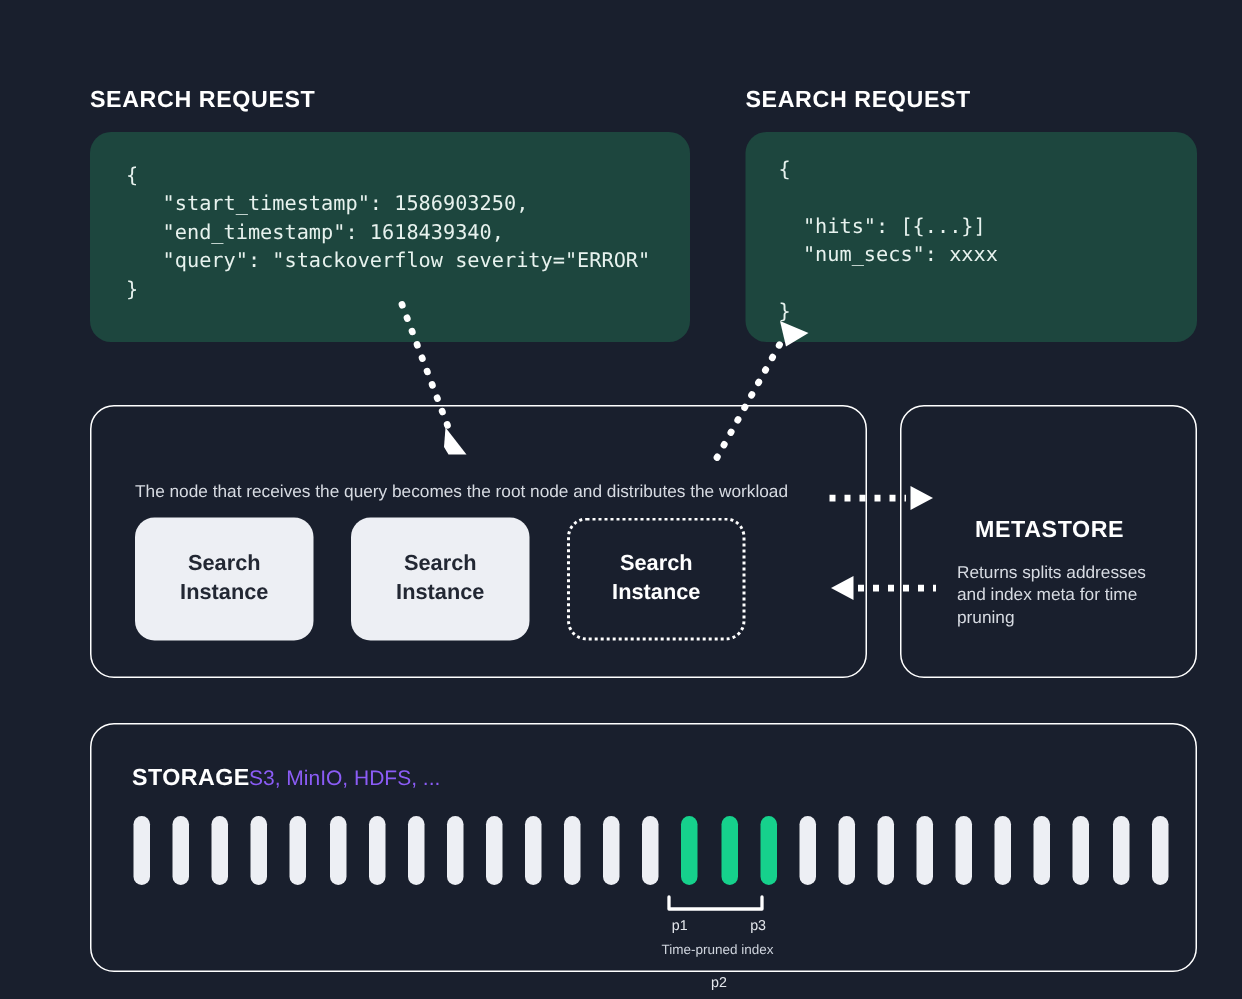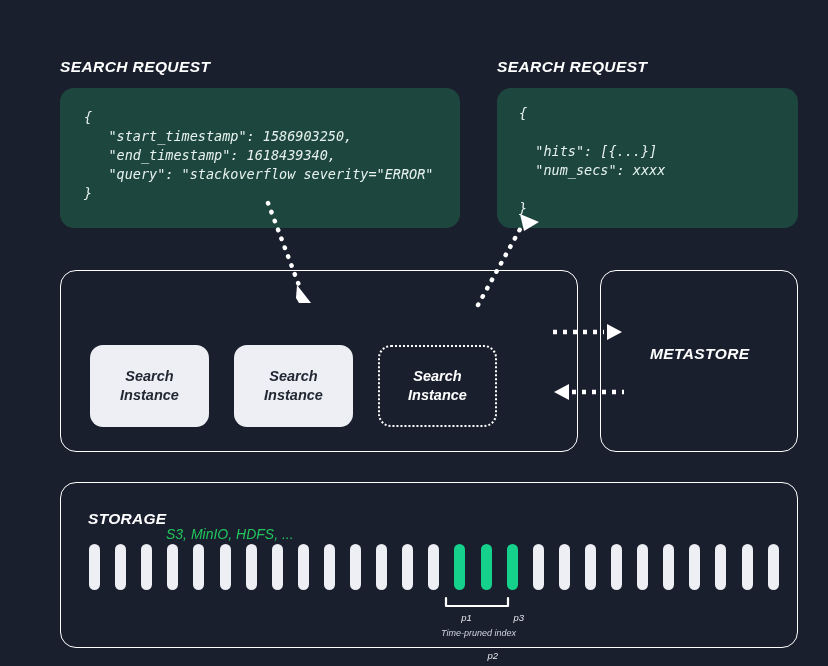--- a/index.html
+++ b/index.html
@@ -13,21 +13,20 @@
     position: relative;
     overflow: hidden;
     font-family: "Liberation Sans", sans-serif;
     color: #ffffff;
   }
   .stage {
     position: absolute;
     inset: 0;
     width: 828px;
     height: 480px;
-    font-style: italic;
   }
 
   
   .sec-title {
     position: absolute;
     font-size: 15.5px;
     font-weight: bold;
     letter-spacing: 0.4px;
     color: #ffffff;
     white-space: nowrap;
@@ -69,23 +68,22 @@
   }
   .panel-sub {
     position: absolute;
     font-size: 11.5px;
     color: #d7dbe2;
     white-space: nowrap;
   }
   .storage-sub {
     position: absolute;
     font-size: 14px;
-    color: #22c55e;
-    white-space: nowrap;
-    margin-top: 16px;
+    color: #8b5cf6;
+    white-space: nowrap;
   }
 
   
   .instance {
     position: absolute;
     width: 119px;
     height: 82px;
     border-radius: 13px;
     box-sizing: border-box;
     display: flex;
@@ -133,21 +131,21 @@
     top: 544px;
   }
   .split.hot { background: #16d18c; }
 
   .plabel {
     position: absolute;
     font-size: 9.5px;
     color: #e4e7ec;
     top: 612px;
     width: 24px;
-    text-align: right;
+    text-align: left;
   }
   .pruned-label {
     position: absolute;
     font-size: 9px;
     color: #cfd4dd;
     top: 628px;
     white-space: nowrap;
   }
 
   svg.overlay {
@@ -180,35 +178,37 @@
 
   "hits": [{...}]
   "num_secs": xxxx
 
 }</div>
   </div>
 
   <div class="panel" style="left:60px; top:270px; width:518px; height:182px;"></div>
 
 
+  <div class="panel-sub" style="left:90px; top:322px;">The  node that receives the query becomes the root node and distributes the workload</div>
 
   <div class="instance filled" style="left:90px; top:345px;">
     <span>Search<br>Instance</span>
   </div>
   <div class="instance filled" style="left:234px; top:345px;">
     <span>Search<br>Instance</span>
   </div>
   <div class="instance dotted" style="left:378px; top:345px;">
     <span>Search<br>Instance</span>
   </div>
 
   <div class="panel" style="left:600px; top:270px; width:198px; height:182px;"></div>
 
   <div class="meta-title" style="left:650px; top:345px;">METASTORE</div>
 
+  <div class="meta-desc" style="left:638px; top:375px;">Returns splits addresses and index meta for time pruning</div>
 
   <div class="panel" style="left:60px; top:482px; width:738px; height:166px;"></div>
 
   <div class="panel-title" style="left:88px; top:510px;text-align:right;">STORAGE</div>
 
   <div class="storage-sub" style="left:166px; top:510px;">S3, MinIO, HDFS, ...</div>
 
   <div id="splits-layer">
       <div class="split" style="left: 89px;"></div>
       <div class="split" style="left: 115.1px;"></div>

